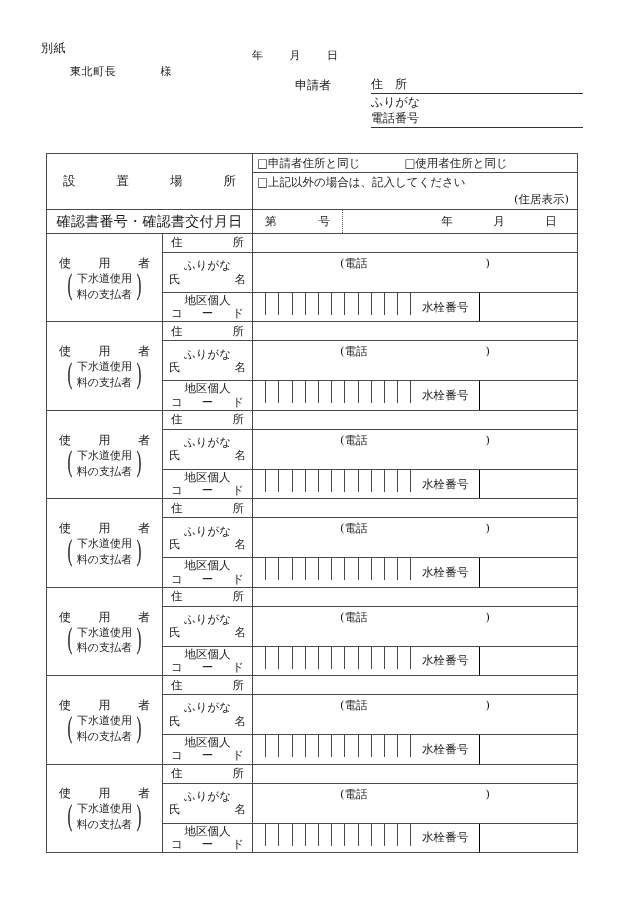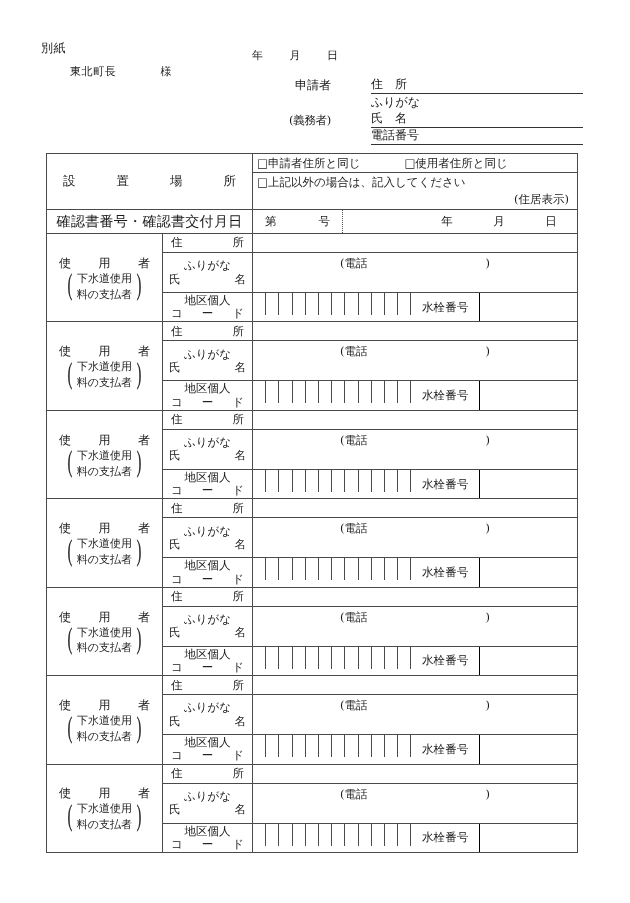--- a/index.html
+++ b/index.html
@@ -242,25 +242,20 @@
   <div class="applicant">
     <div class="app-row">
       <div class="app-pre">申請者</div>
       <div class="app-lbl ul">住　所</div>
       <div class="app-fill ul"></div>
     </div>
     <div class="app-row">
       <div class="app-pre"></div>
       <div class="app-lbl noul">ふりがな</div>
       <div class="app-fill noul"></div>
-    </div>
-    <div class="app-row">
-      <div class="app-pre paren">(義務者)</div>
-      <div class="app-lbl ul">氏　名</div>
-      <div class="app-fill ul"></div>
     </div>
     <div class="app-row">
       <div class="app-pre"></div>
       <div class="app-lbl wide ul">電話番号</div>
       <div class="app-fill ul"></div>
     </div>
   </div>
 
   <table class="tbl">
     <tbody>

